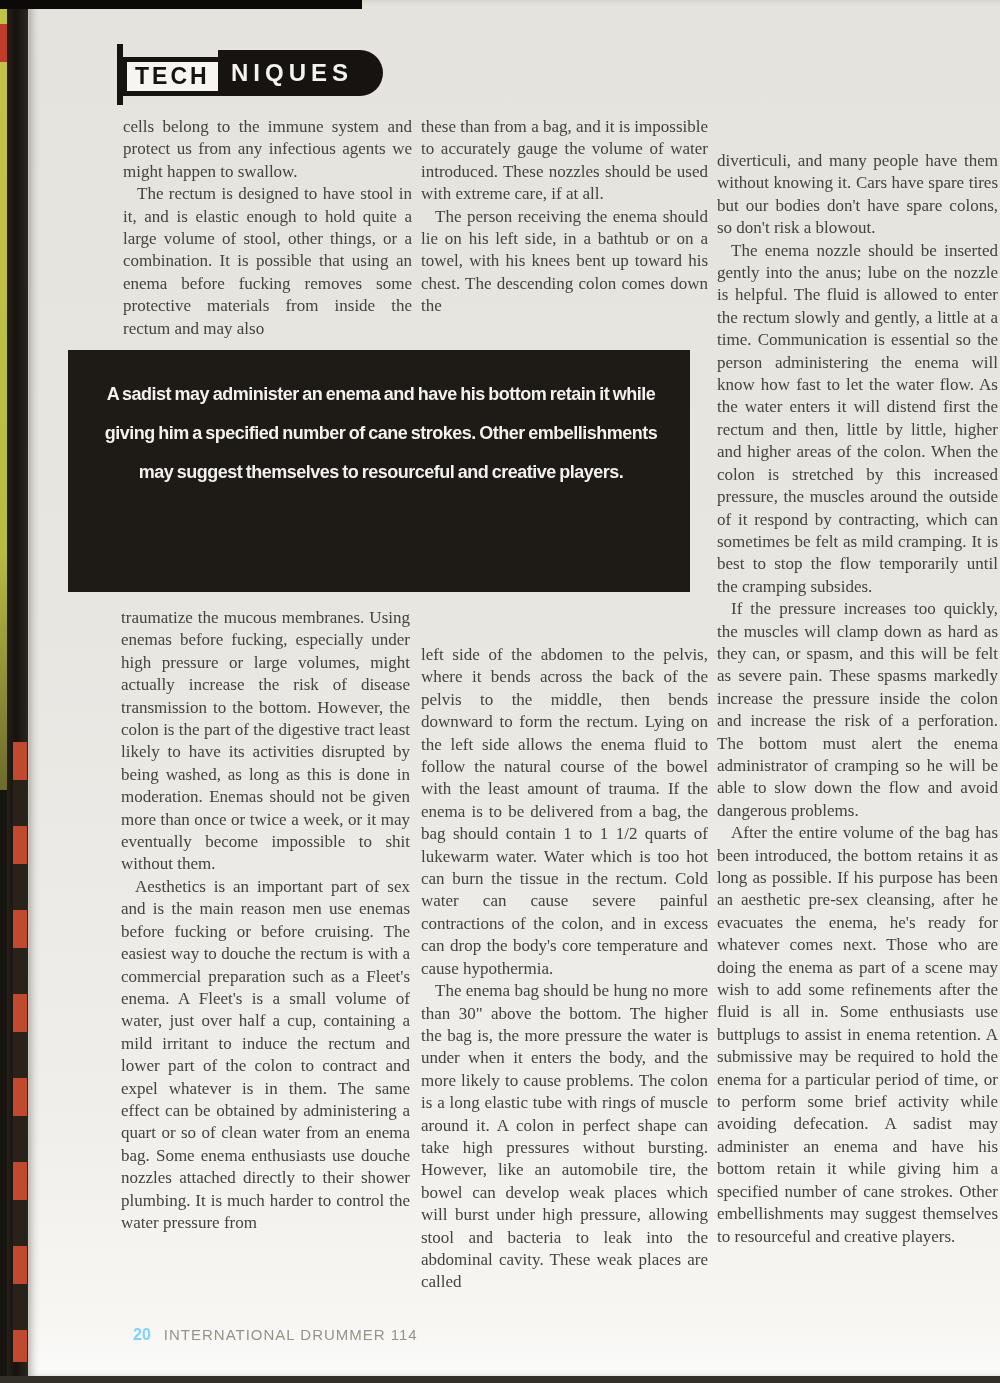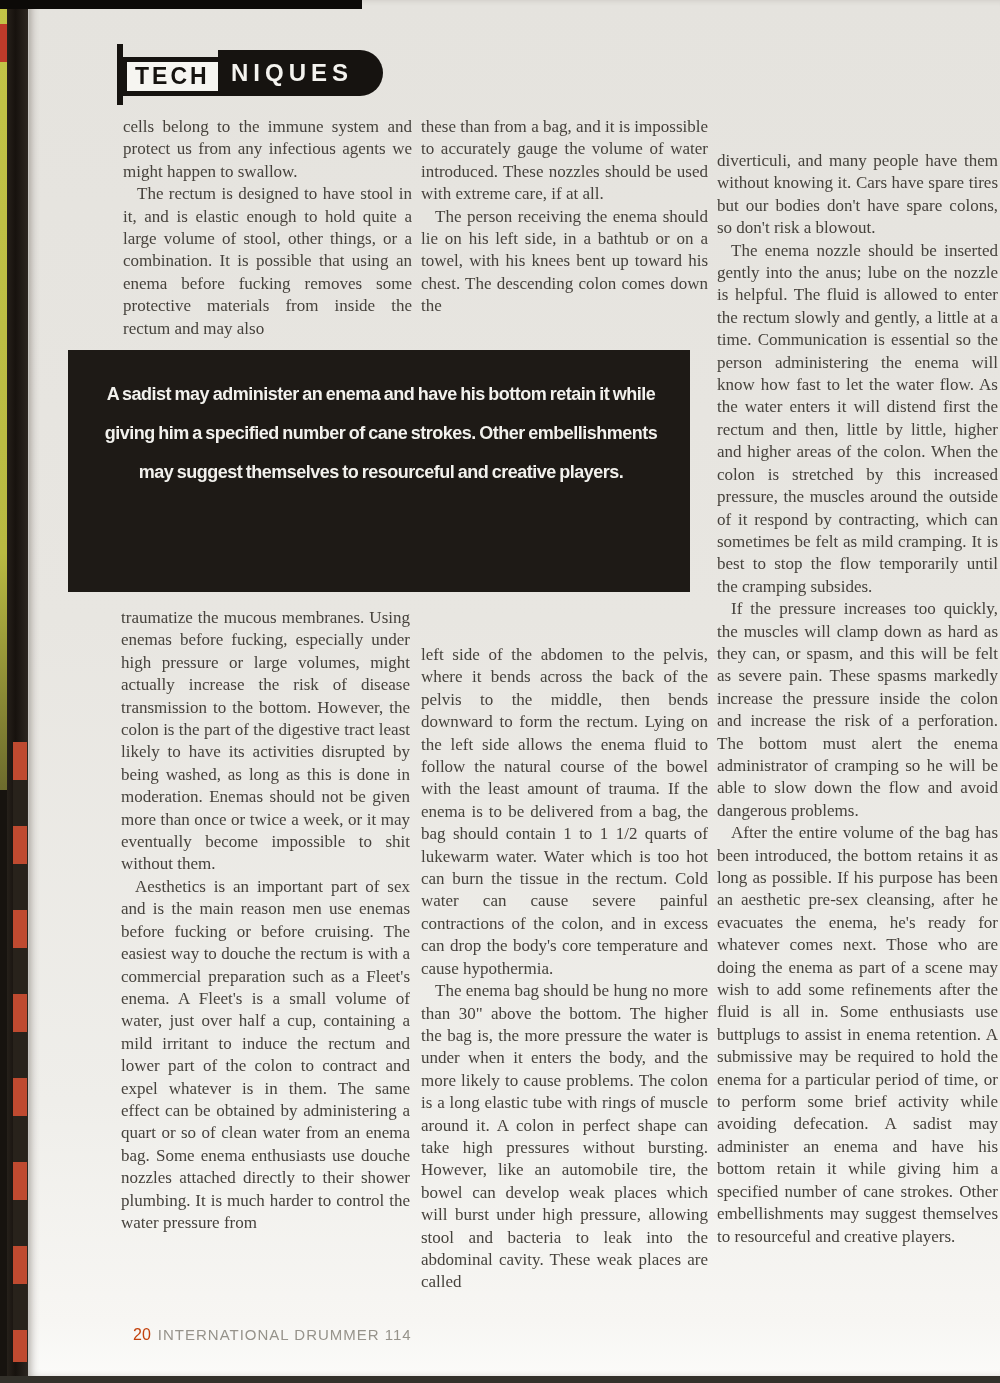--- a/index.html
+++ b/index.html
@@ -58,21 +58,21 @@
     font-size:18px;line-height:39px;letter-spacing:-0.5px;word-spacing:-1px;
     padding:25px 22px 0 26px;text-align:center;
   }
 
   
   .footer{
     position:absolute;left:133px;top:1326px;
     font-family:"Liberation Sans",sans-serif;font-size:15px;
     letter-spacing:1px;color:#96938b;white-space:nowrap;
   }
-  .footer .num{font-weight:normal;color:#c2410c;letter-spacing:0;margin-right:7px;font-size:16px;}
+  .footer .num{font-weight:bold;color:#7dd3fc;letter-spacing:0;margin-right:13px;font-size:16px;}
 </style>
 </head>
 <body>
 
 <div class="scan">
 
   <div class="paper"></div>
 
   <div class="edge-yellow"></div>
   <div class="edge-red-mark"></div>

